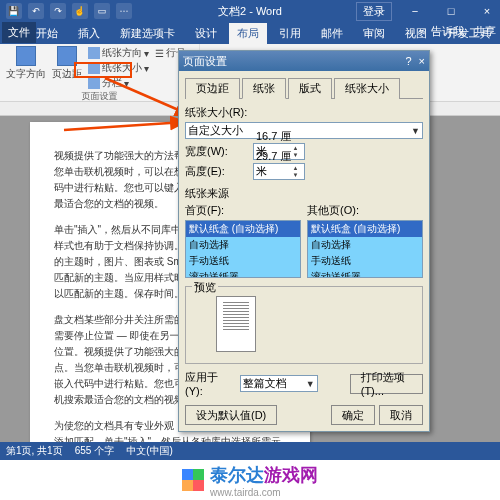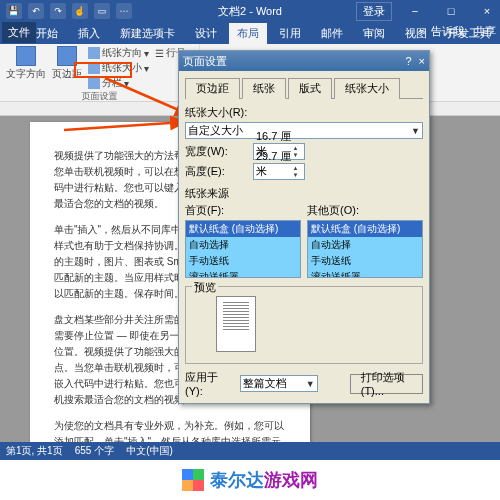--- a/index.html
+++ b/index.html
@@ -223,20 +223,27 @@
     <div class="dlg-bottom-row">
       <span>应用于(Y):</span>
       <div class="combo" style="width:78px;flex:none">
         <span>整篇文档</span>
           <span class="arrow">▼</span>
       </div>
       <div style="flex:1"></div>
       <div class="wbtn">打印选项(T)...</div>
     </div>
 
+    <div class="dlg-buttons">
+      <div class="wbtn">设为默认值(D)</div>
+      <div style="display:flex;gap:4px">
+        <div class="wbtn">确定</div>
+        <div class="wbtn">取消</div>
+      </div>
+    </div>
   </div>
 </div>
 
 <div class="hl-red" style="left:74px;top:62px;width:58px;height:16px"></div>
 <div class="hl-red" style="left:188px;top:100px;width:56px;height:42px"></div>
 <svg class="arrow-red" style="left:0;top:0;width:500px;height:500px">
   <defs>
       <marker id="ah" markerWidth="8" markerHeight="8" refX="6" refY="3" orient="auto">
         <path d="M0,0 L7,3 L0,6 Z" fill="#e40"></path>
       </marker>
@@ -253,14 +260,15 @@
 
 <div class="brand">
   <div class="brand-logo" style="display:flex;flex-wrap:wrap">
     <span class="a"></span>
       <span class="b"></span>
       <span class="c"></span>
       <span class="d"></span>
   </div>
   <div>
     <span class="brand-name"><span class="bn-blue">泰尔达</span><span class="bn-orange">游戏网</span></span>
+    <div class="brand-url">www.tairda.com</div>
   </div>
 </div>
 
 </body></html>

